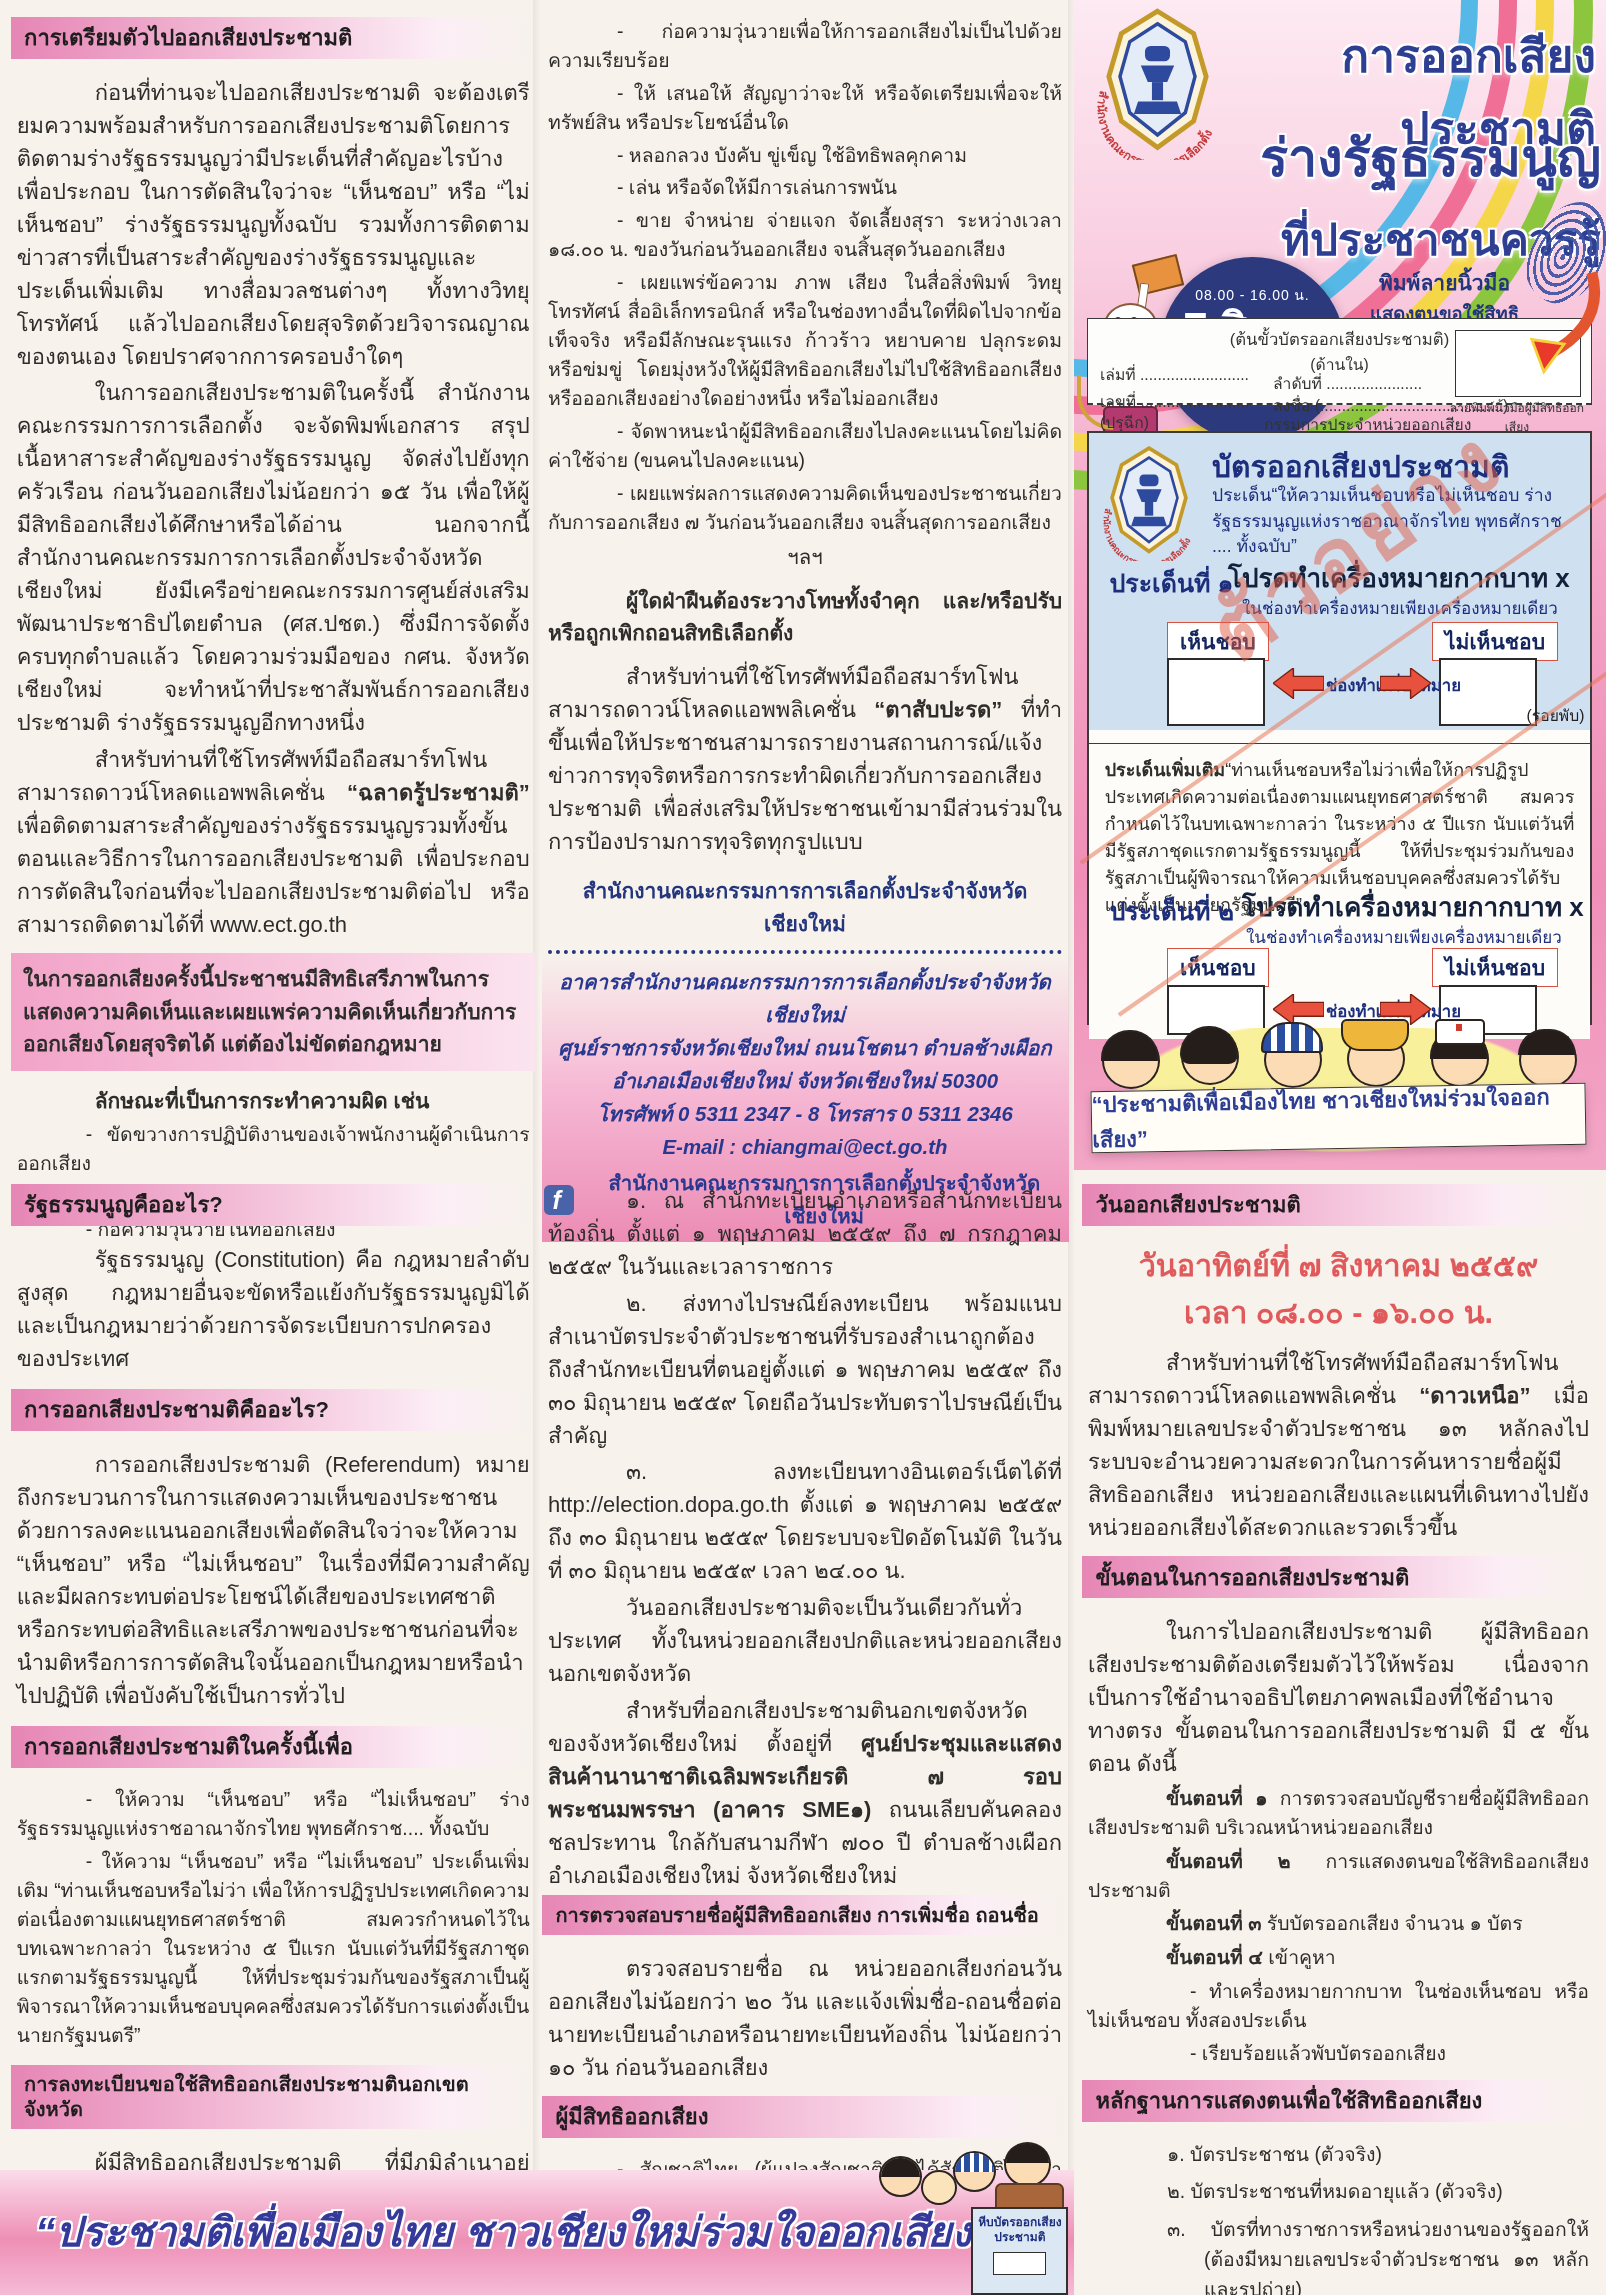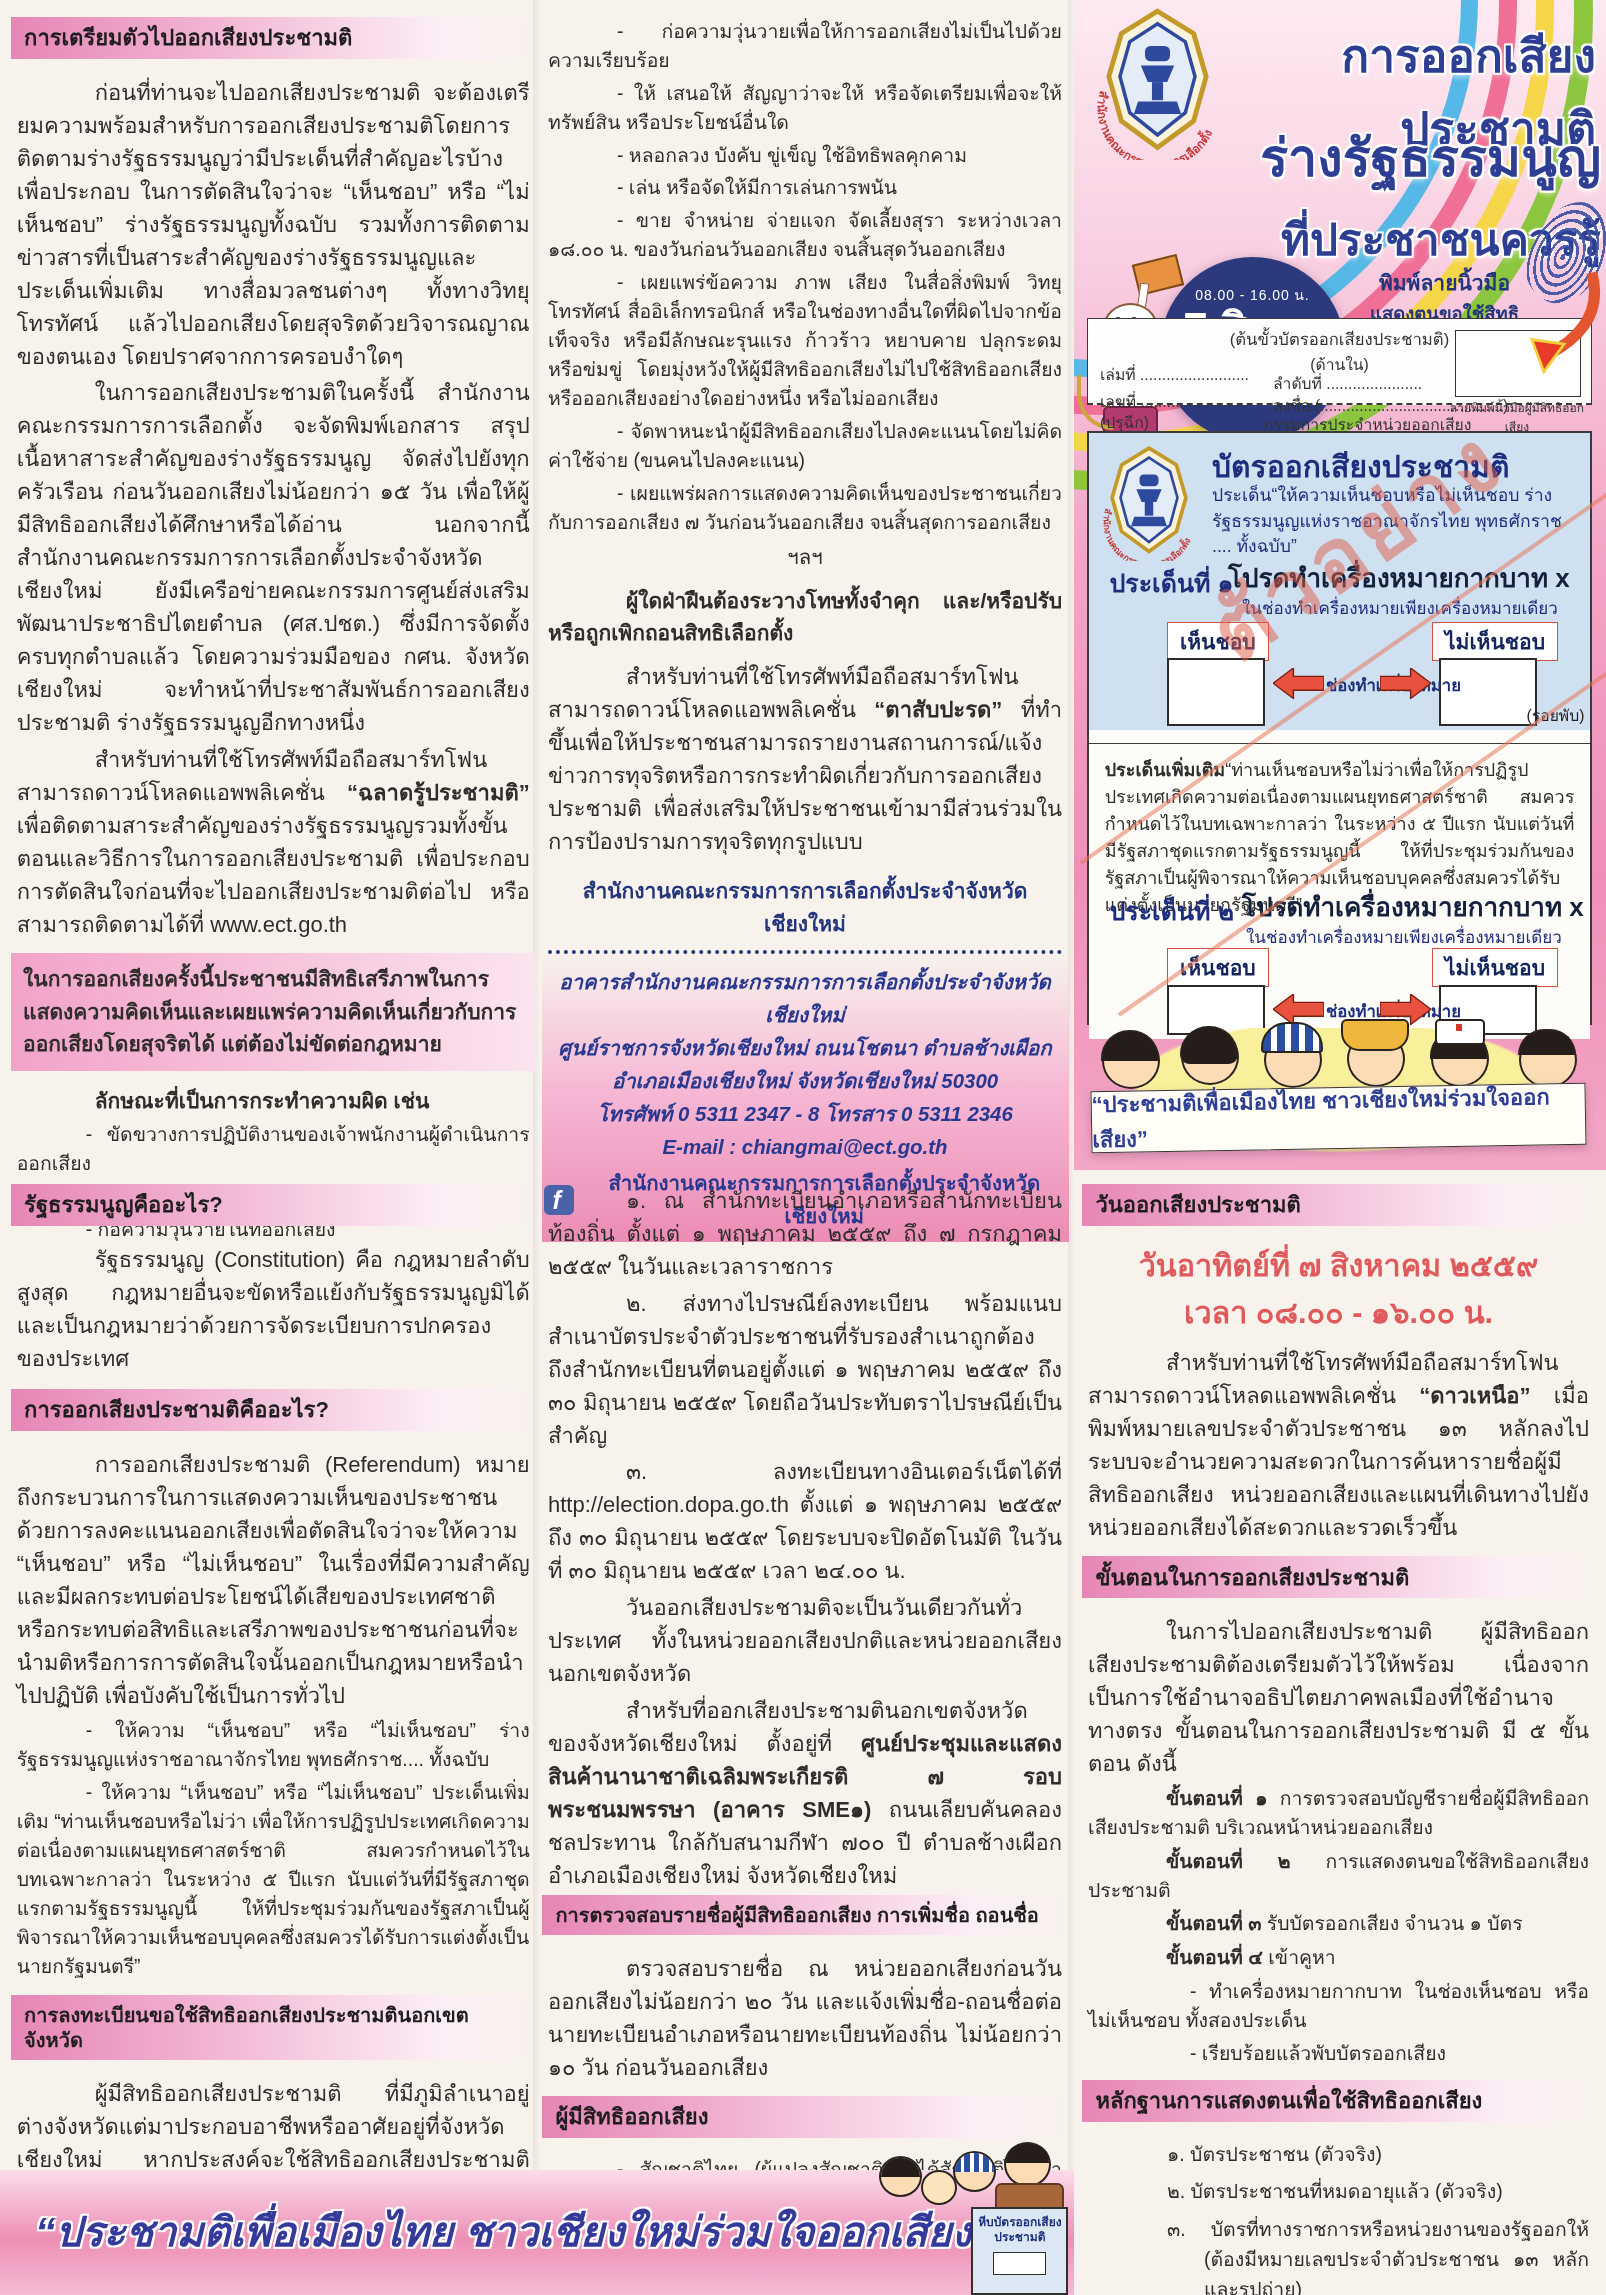--- a/index.html
+++ b/index.html
@@ -303,20 +303,21 @@
         <div class="banner-text">“ประชามติเพื่อเมืองไทย ชาวเชียงใหม่ร่วมใจออกเสียง”</div>
       </div>
     </div>
   </div>
 
   <div class="col" style="left:16.7px;top:1184px;width:513px;">
     <div class="hbar">รัฐธรรมนูญคืออะไร?</div>
     <p class="body indent">รัฐธรรมนูญ (Constitution) คือ กฎหมายลำดับสูงสุด กฎหมายอื่นจะขัดหรือแย้งกับรัฐธรรมนูญมิได้และเป็นกฎหมายว่าด้วยการจัดระเบียบการปกครองของประเทศ</p>
     <div class="hbar" style="margin-top:14px;">การออกเสียงประชามติคืออะไร?</div>
     <p class="body indent">การออกเสียงประชามติ (Referendum) หมายถึงกระบวนการในการแสดงความเห็นของประชาชน ด้วยการลงคะแนนออกเสียงเพื่อตัดสินใจว่าจะให้ความ “เห็นชอบ” หรือ “ไม่เห็นชอบ” ในเรื่องที่มีความสำคัญ และมีผลกระทบต่อประโยชน์ได้เสียของประเทศชาติ หรือกระทบต่อสิทธิและเสรีภาพของประชาชนก่อนที่จะนำมติหรือการการตัดสินใจนั้นออกเป็นกฎหมายหรือนำไปปฏิบัติ เพื่อบังคับใช้เป็นการทั่วไป</p>
+    <div class="hbar" style="margin-top:14px;">การออกเสียงประชามติในครั้งนี้เพื่อ</div>
     <div class="bullet">- ให้ความ “เห็นชอบ” หรือ “ไม่เห็นชอบ” ร่างรัฐธรรมนูญแห่งราชอาณาจักรไทย พุทธศักราช.... ทั้งฉบับ</div>
     <div class="bullet">- ให้ความ “เห็นชอบ” หรือ “ไม่เห็นชอบ” ประเด็นเพิ่มเติม “ท่านเห็นชอบหรือไม่ว่า เพื่อให้การปฏิรูปประเทศเกิดความต่อเนื่องตามแผนยุทธศาสตร์ชาติ สมควรกำหนดไว้ในบทเฉพาะกาลว่า ในระหว่าง ๕ ปีแรก นับแต่วันที่มีรัฐสภาชุดแรกตามรัฐธรรมนูญนี้ ให้ที่ประชุมร่วมกันของรัฐสภาเป็นผู้พิจารณาให้ความเห็นชอบบุคคลซึ่งสมควรได้รับการแต่งตั้งเป็นนายกรัฐมนตรี”</div>
     <div class="hbar" style="margin-top:14px;font-size:20px;">การลงทะเบียนขอใช้สิทธิออกเสียงประชามตินอกเขตจังหวัด</div>
     <p class="body indent">ผู้มีสิทธิออกเสียงประชามติ ที่มีภูมิลำเนาอยู่ต่างจังหวัดแต่มาประกอบอาชีพหรืออาศัยอยู่ที่จังหวัดเชียงใหม่ หากประสงค์จะใช้สิทธิออกเสียงประชามตินอกเขตจังหวัด ณ ที่ออกเสียงประชามตินอกเขตจังหวัดของจังหวัดเชียงใหม่ สามารถยื่นคำขอลงทะเบียนขอใช้สิทธิออกเสียงประชามตินอกเขตจังหวัด ตามช่องทางต่อไปนี้</p>
   </div>
 
   <div class="col" style="left:548px;top:1184px;width:514px;">
     <p class="body indent">๑. ณ สำนักทะเบียนอำเภอหรือสำนักทะเบียนท้องถิ่น ตั้งแต่ ๑ พฤษภาคม ๒๕๕๙ ถึง ๗ กรกฎาคม ๒๕๕๙ ในวันและเวลาราชการ</p>
     <p class="body indent">๒. ส่งทางไปรษณีย์ลงทะเบียน พร้อมแนบสำเนาบัตรประจำตัวประชาชนที่รับรองสำเนาถูกต้อง ถึงสำนักทะเบียนที่ตนอยู่ตั้งแต่ ๑ พฤษภาคม ๒๕๕๙ ถึง ๓๐ มิถุนายน ๒๕๕๙ โดยถือวันประทับตราไปรษณีย์เป็นสำคัญ</p>
     <p class="body indent">๓. ลงทะเบียนทางอินเตอร์เน็ตได้ที่ http://election.dopa.go.th ตั้งแต่ ๑ พฤษภาคม ๒๕๕๙ ถึง ๓๐ มิถุนายน ๒๕๕๙ โดยระบบจะปิดอัตโนมัติ ในวันที่ ๓๐ มิถุนายน ๒๕๕๙ เวลา ๒๔.๐๐ น.</p>

